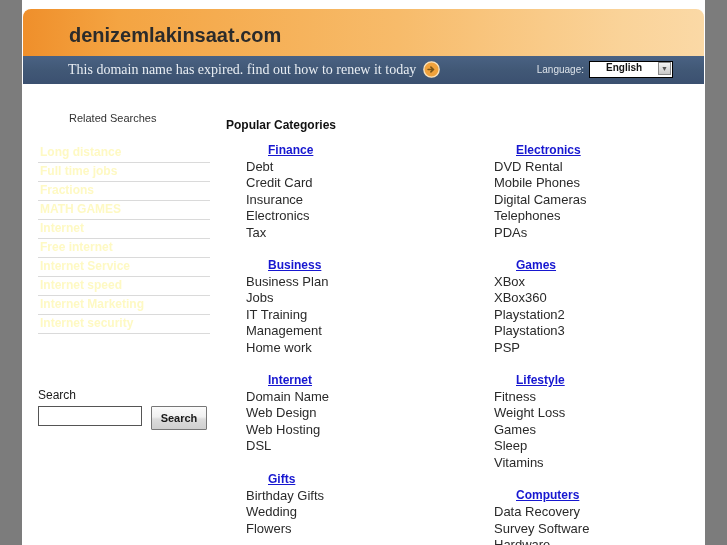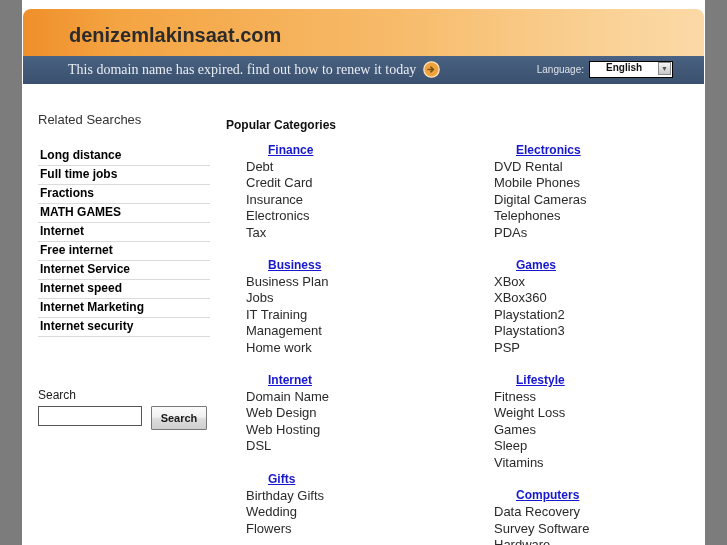--- a/index.html
+++ b/index.html
@@ -127,28 +127,29 @@
     line-height: 1;
   }
   
   #left-col {
     position: absolute;
     left: 38px;
     top: 112px;
     width: 172px;
   }
   #related-heading {
-    font-size: 13px;
+    font-size: 11px;
     color: #333;
     margin-bottom: 20px;
+    margin-left: 31px;
   }
   .related-item {
     font-size: 12px;
     font-weight: bold;
-    color: #000000;
+    color: #fef9c3;
     padding: 1px 0 2px 2px;
     border-bottom: 1px solid #dadada;
     line-height: 15px;
     cursor: pointer;
     white-space: nowrap;
   }
   #search-block {
     position: absolute;
     left: 38px;
     top: 388px;

